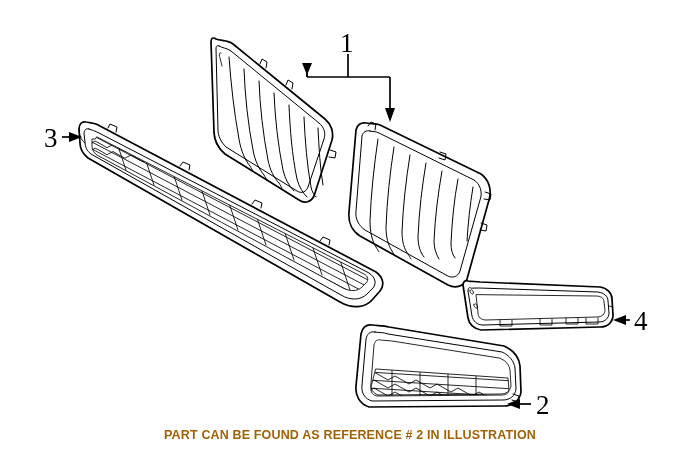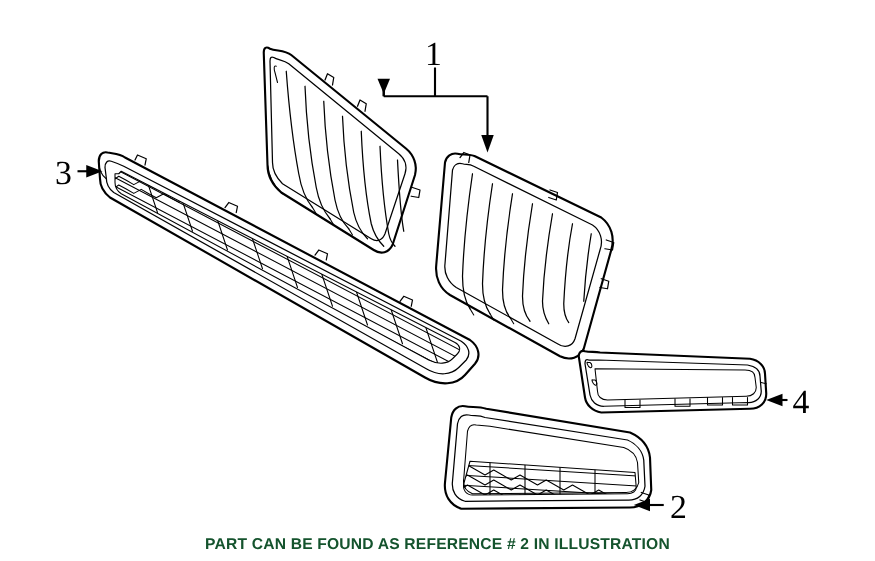--- a/index.html
+++ b/index.html
@@ -66,21 +66,21 @@
   .caption-text {
     position: absolute;
     left: 0;
     right: 0;
     top: 428px;
     text-align: center;
     font-family: "Liberation Sans", sans-serif;
     font-size: 12.5px;
     font-weight: bold;
     letter-spacing: 0.15px;
-    color: #14532d;
+    color: #a16207;
     white-space: nowrap;
   }
 </style>
 </head>
 <body>
 
 <div id="diagram-root">
 <svg class="illustration" viewBox="0 0 700 449" xmlns="http://www.w3.org/2000/svg">
 
   <g>

